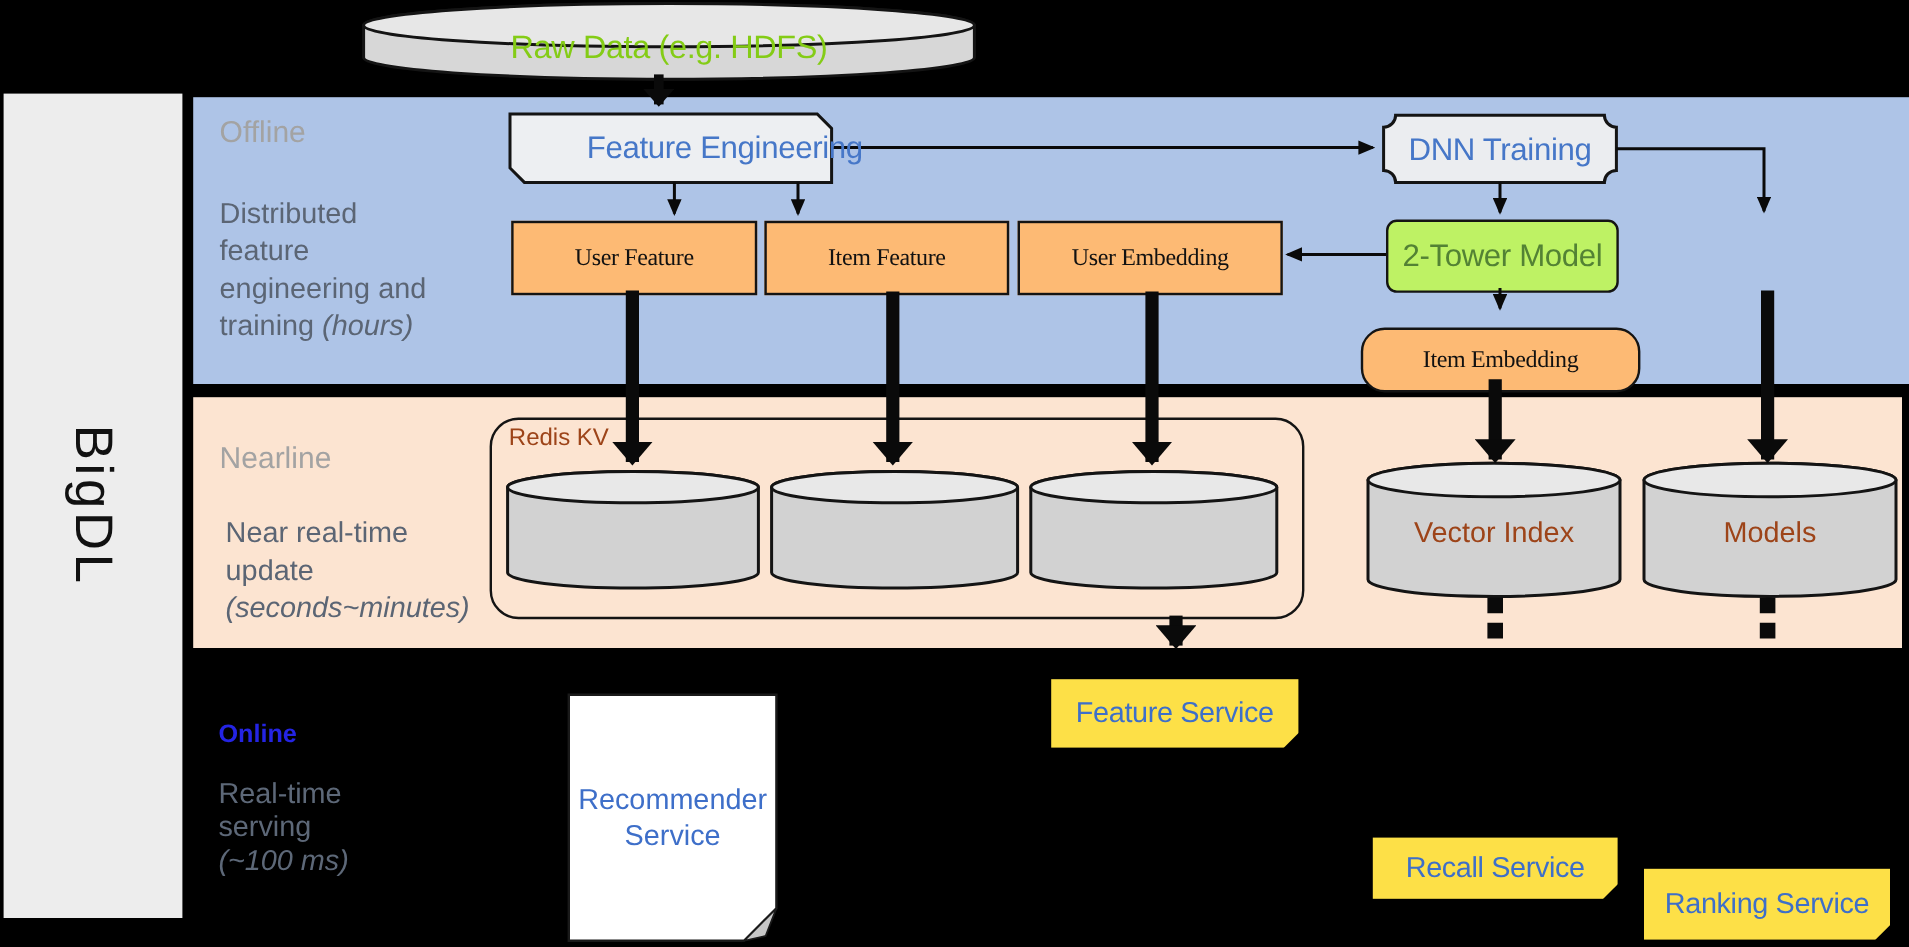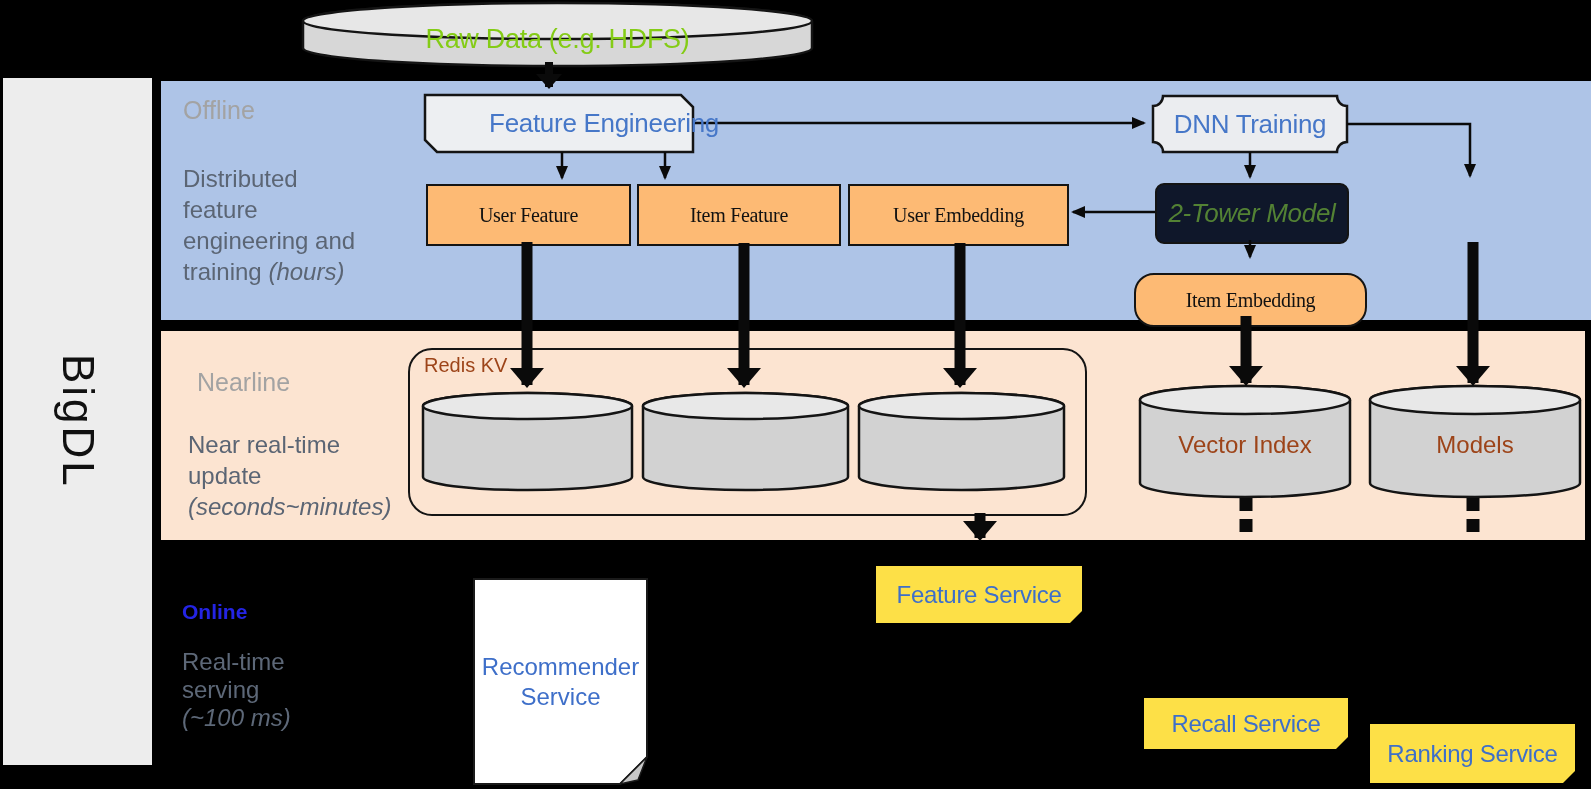--- a/index.html
+++ b/index.html
@@ -16,22 +16,22 @@
   .band-nearline{left:161px;top:331px;width:1424px;height:209px;background:#fce4d1;}
   
   .cap{z-index:6;}
   .cap-title{font-size:25px;color:#a3a3a3;}
   .cap-title-online{font-size:21px;color:#2424e4;font-weight:bold;}
   .cap-desc{font-size:24px;color:#5b6574;line-height:31px;margin-top:20px;}
   .cap-desc-online{font-size:24px;color:#5d6878;line-height:28px;}
   
   .box-gray{background:#fdba74;border:2.5px solid #141414;color:#111;z-index:3;
             display:flex;align-items:center;justify-content:center;font-size:20px;letter-spacing:-0.3px;font-family:Liberation Serif, serif;}
-  .box-round{background:#0f172a;border:2.5px solid #141414;border-radius:9px;z-index:3;
-             display:flex;align-items:center;justify-content:center;font-size:26px;letter-spacing:-0.3px;font-style:italic;}
+  .box-round{background:#bef264;border:2.5px solid #141414;border-radius:9px;z-index:3;
+             display:flex;align-items:center;justify-content:center;font-size:26px;letter-spacing:-0.3px;}
   .green-text{color:#538234;}
   .blue-text{color:#4677c8;}
   .shape-label{z-index:6;display:flex;align-items:center;justify-content:center;
                font-size:26px;letter-spacing:-0.3px;}
   .redis-frame{left:408px;top:348px;width:675px;height:164px;border:2.5px solid #141414;
                border-radius:24px;z-index:2;}
   .redis-label{left:424px;top:354px;width:200px;height:28px;z-index:6;font-size:20px;color:#9d4419;}
   .cyl-label{z-index:6;font-size:24px;color:#9d4419;display:flex;align-items:center;justify-content:center;}
   
   .svc{background:#fde047;z-index:3;display:flex;align-items:center;justify-content:center;
@@ -58,21 +58,21 @@
   <div class="abs cap" style="left:183px;top:96px;">
     <div class="cap-title">Offline</div>
   </div>
   <div class="abs cap cap-desc" style="left:183px;top:143px;width:230px;">
     <div>Distributed</div>
     <div>feature</div>
     <div>engineering and</div>
     <div><span>training</span> <span class="it">(hours)</span></div>
   </div>
 
-  <div class="abs cap" style="left:197px;top:368px;">
+  <div class="abs cap" style="left:183px;top:368px;">
     <div class="cap-title">Nearline</div>
   </div>
   <div class="abs cap cap-desc" style="left:188px;top:409px;width:230px;">
     <div>Near real-time</div>
     <div>update</div>
     <div class="it">(seconds~minutes)</div>
   </div>
 
   <div class="abs cap" style="left:182px;top:600px;">
     <div class="cap-title-online">Online</div>

